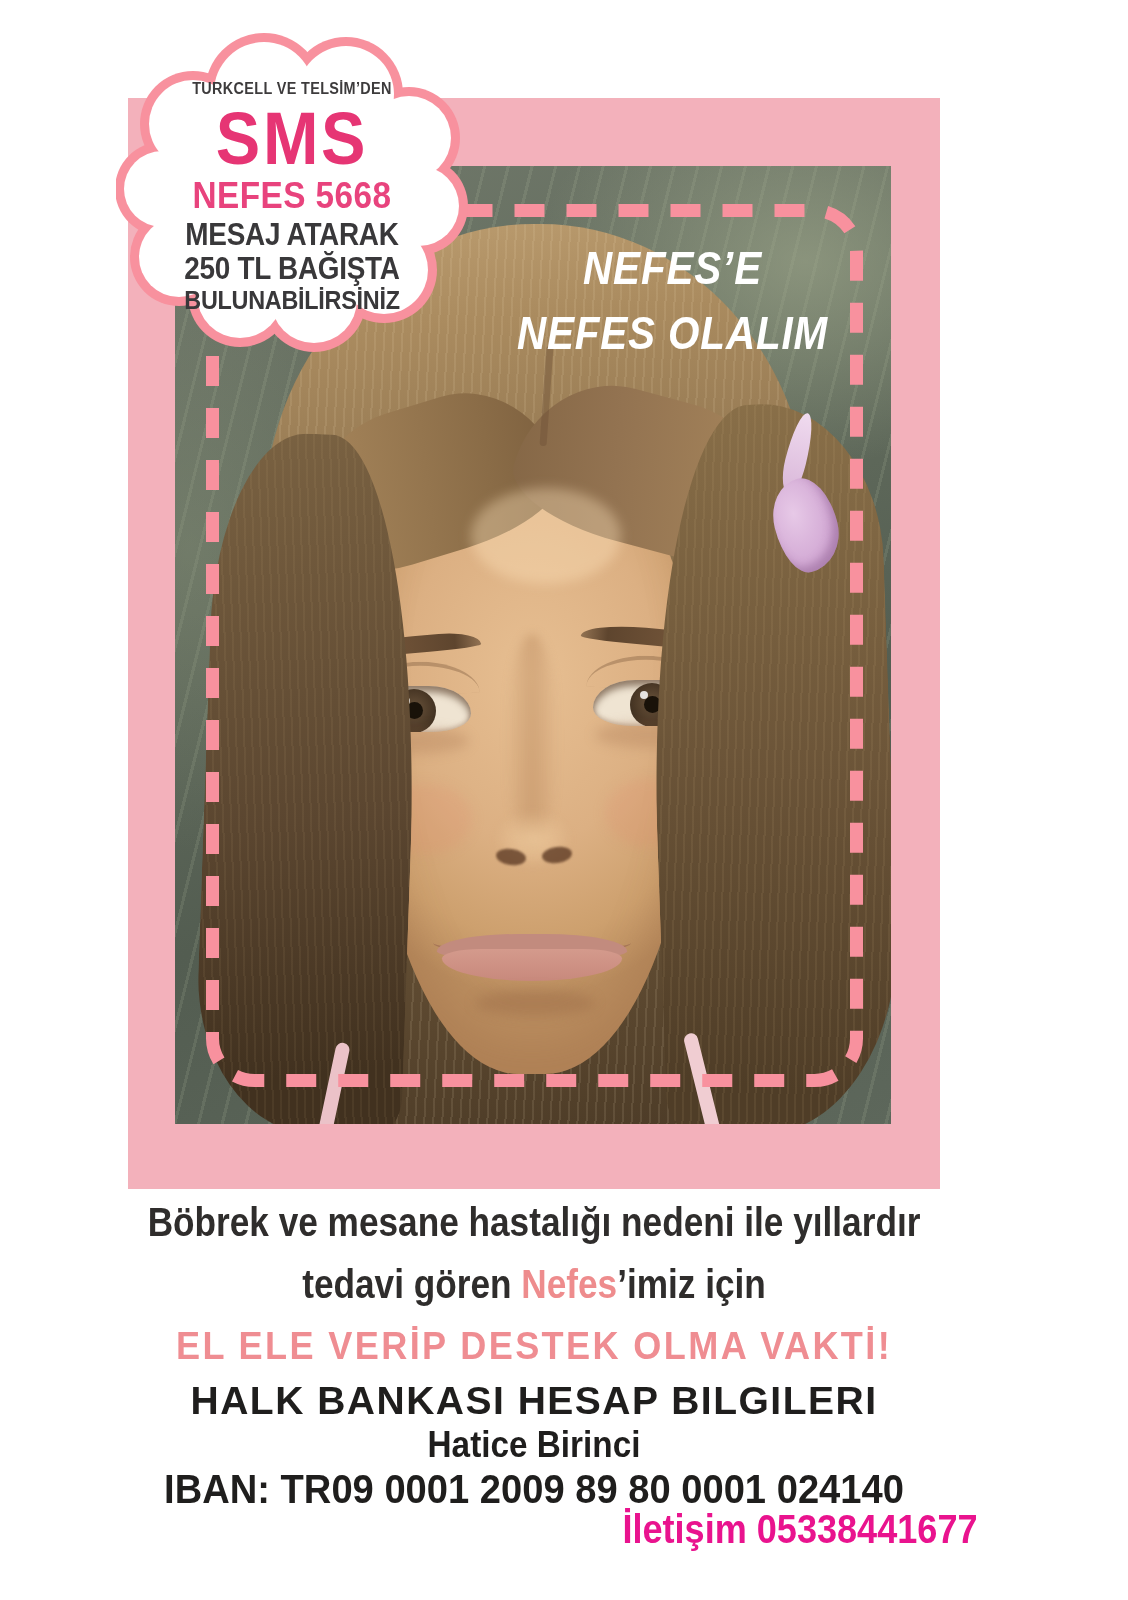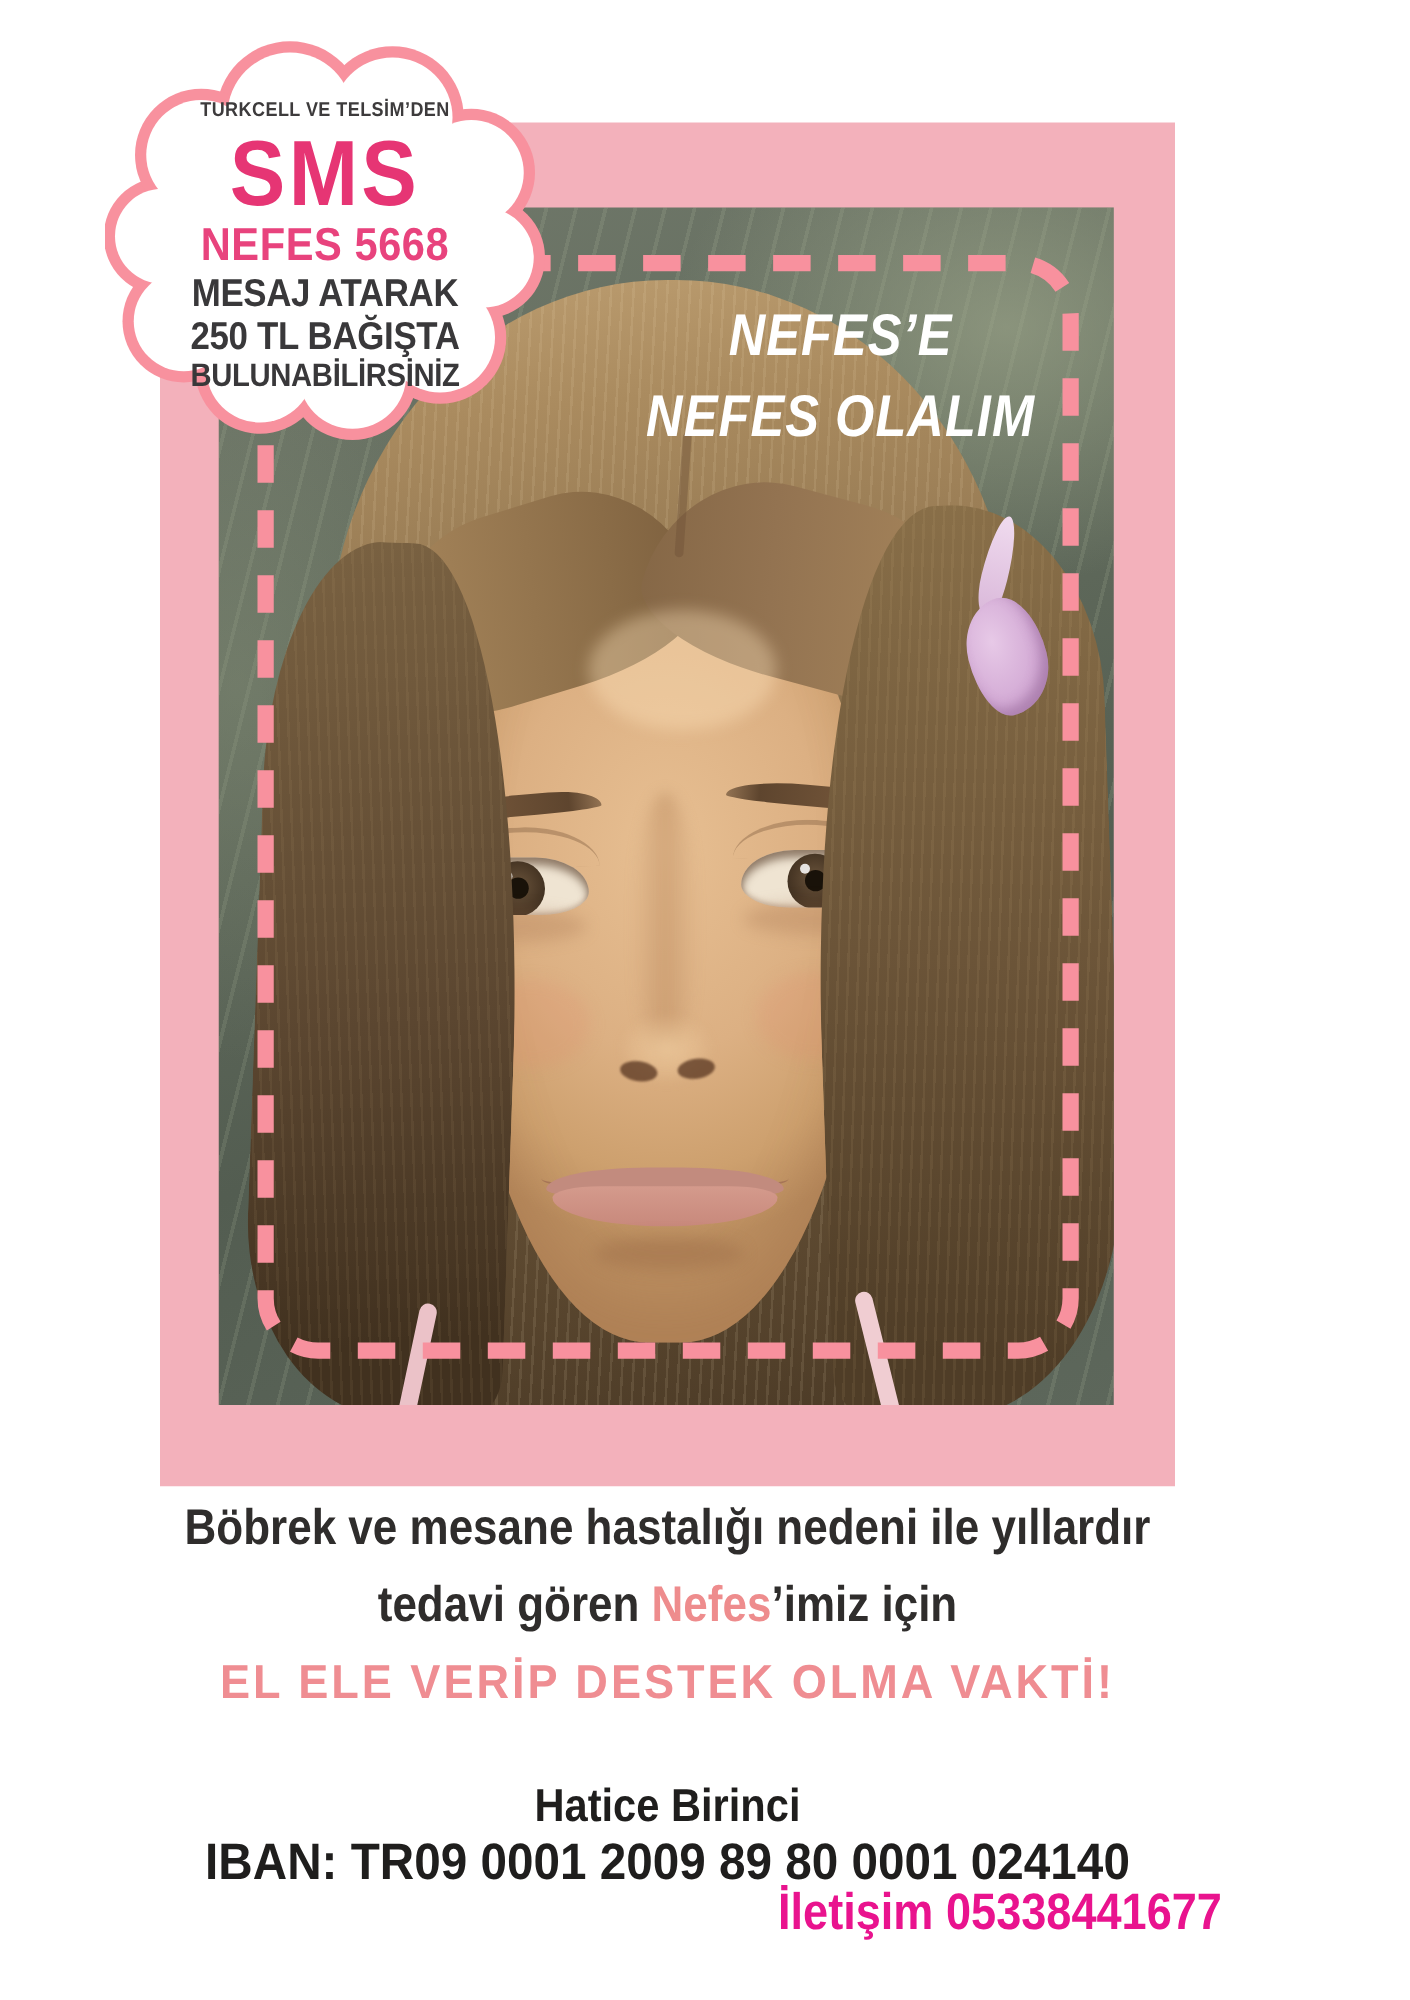--- a/index.html
+++ b/index.html
@@ -95,21 +95,21 @@
   .strap.l{left:152px;top:876px;height:95px;background:#ebc2c8;transform:rotate(12deg);}
   .strap.r{left:520px;top:866px;height:104px;background:#f0cdd2;transform:rotate(-14deg);}
 
   
   .dashed-svg{left:0;top:0;width:1128px;height:1600px;pointer-events:none;}
   .overlay-title{left:420px;top:236px;width:505px;text-align:center;color:#ffffff;
         font-style:italic;font-weight:800;font-size:47px;line-height:1.38;letter-spacing:1px;
         transform:scaleX(.86);transform-origin:center;white-space:nowrap;}
 
   
-  .cloud{left:84px;top:28px;width:352px;height:336px;}
+  .cloud{left:116px;top:28px;width:352px;height:336px;}
   .cloud svg{position:absolute;left:0;top:0;}
   .cloud-text{position:absolute;left:0;top:52px;width:100%;text-align:center;
         transform:scaleX(.9);transform-origin:center;white-space:nowrap;}
   .ct-carrier{font-size:16px;font-weight:700;letter-spacing:.4px;color:#3d3b3c;margin-bottom:4px;}
   .ct-sms{font-size:74px;font-weight:800;letter-spacing:3px;color:#e63574;line-height:1.0;}
   .ct-code{font-size:37px;font-weight:800;letter-spacing:.5px;color:#e8437d;line-height:1.06;margin-bottom:3px;}
   .ct-a1,.ct-a2{font-size:31px;font-weight:800;color:#39383a;line-height:1.1;letter-spacing:-0.3px;}
   .ct-a3{font-size:26px;font-weight:800;color:#39383a;line-height:1.15;letter-spacing:-0.3px;}
 
   
@@ -218,17 +218,18 @@
       <div class="ct-code">NEFES 5668</div>
       <div class="ct-a1">MESAJ ATARAK</div>
       <div class="ct-a2">250 TL BAĞIŞTA</div>
       <div class="ct-a3">BULUNABİLİRSİNİZ</div>
     </div>
   </div>
 
   <div class="abs line l-bobrek">Böbrek ve mesane hastalığı nedeni ile yıllardır</div>
   <div class="abs line l-tedavi"><span>tedavi gören </span><span class="name-pink">Nefes</span><span>’imiz için</span></div>
   <div class="abs line l-cta">EL ELE VERİP DESTEK OLMA VAKTİ!</div>
+  <div class="abs line l-halk">HALK BANKASI HESAP BILGILERI</div>
   <div class="abs line l-hatice">Hatice Birinci</div>
   <div class="abs line l-iban">IBAN: TR09 0001 2009 89 80 0001 024140</div>
   <div class="abs line l-contact"><span>İletişim</span>&nbsp;<span>05338441677</span></div>
 
 </div>
 
 </body></html>

